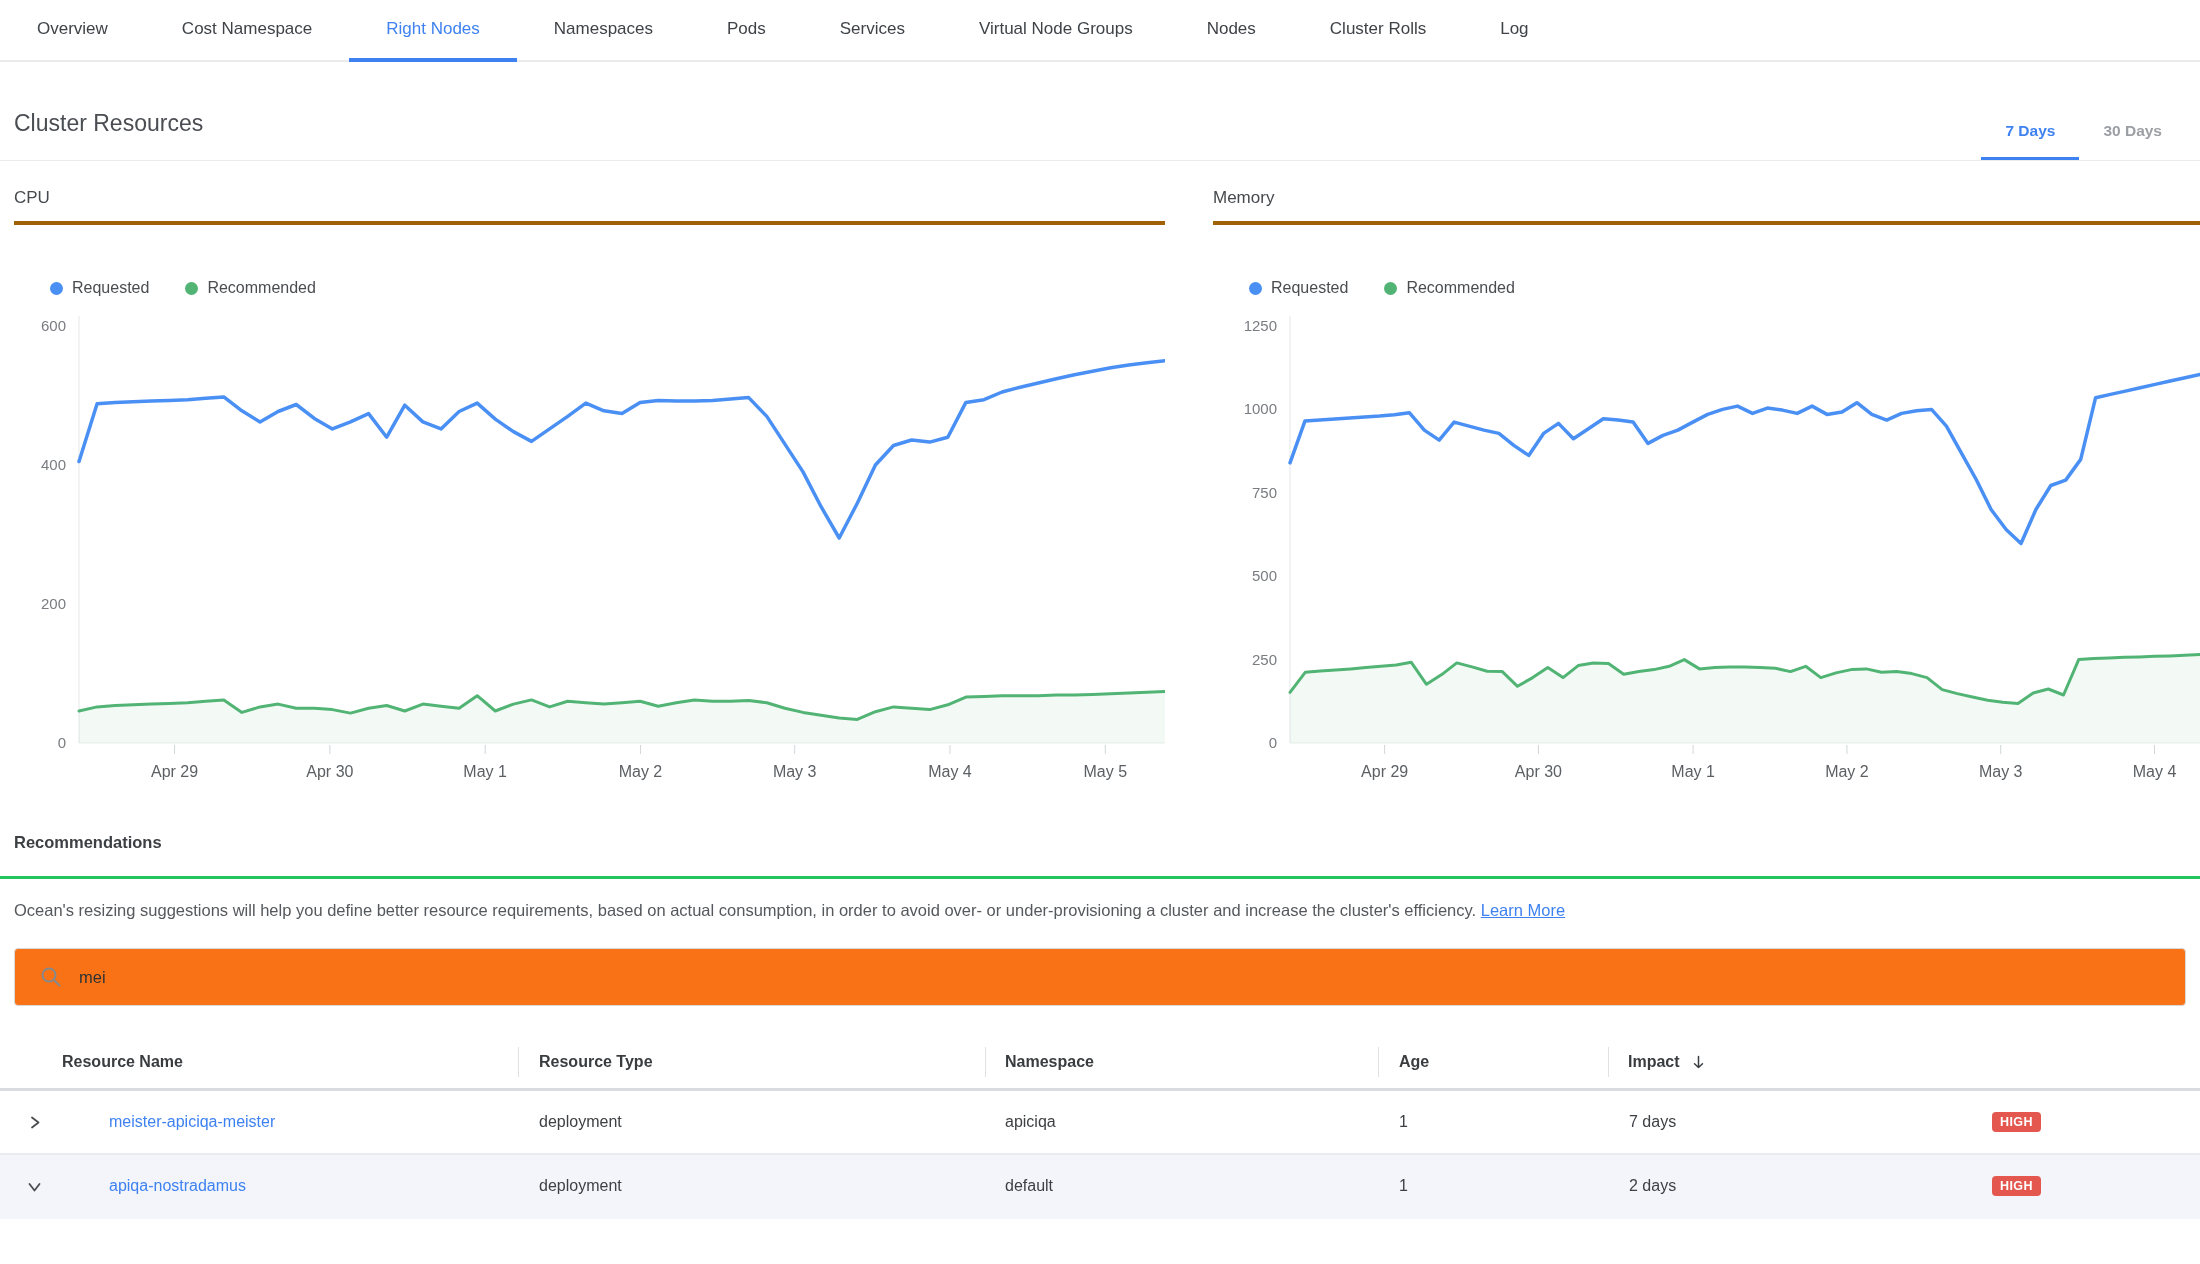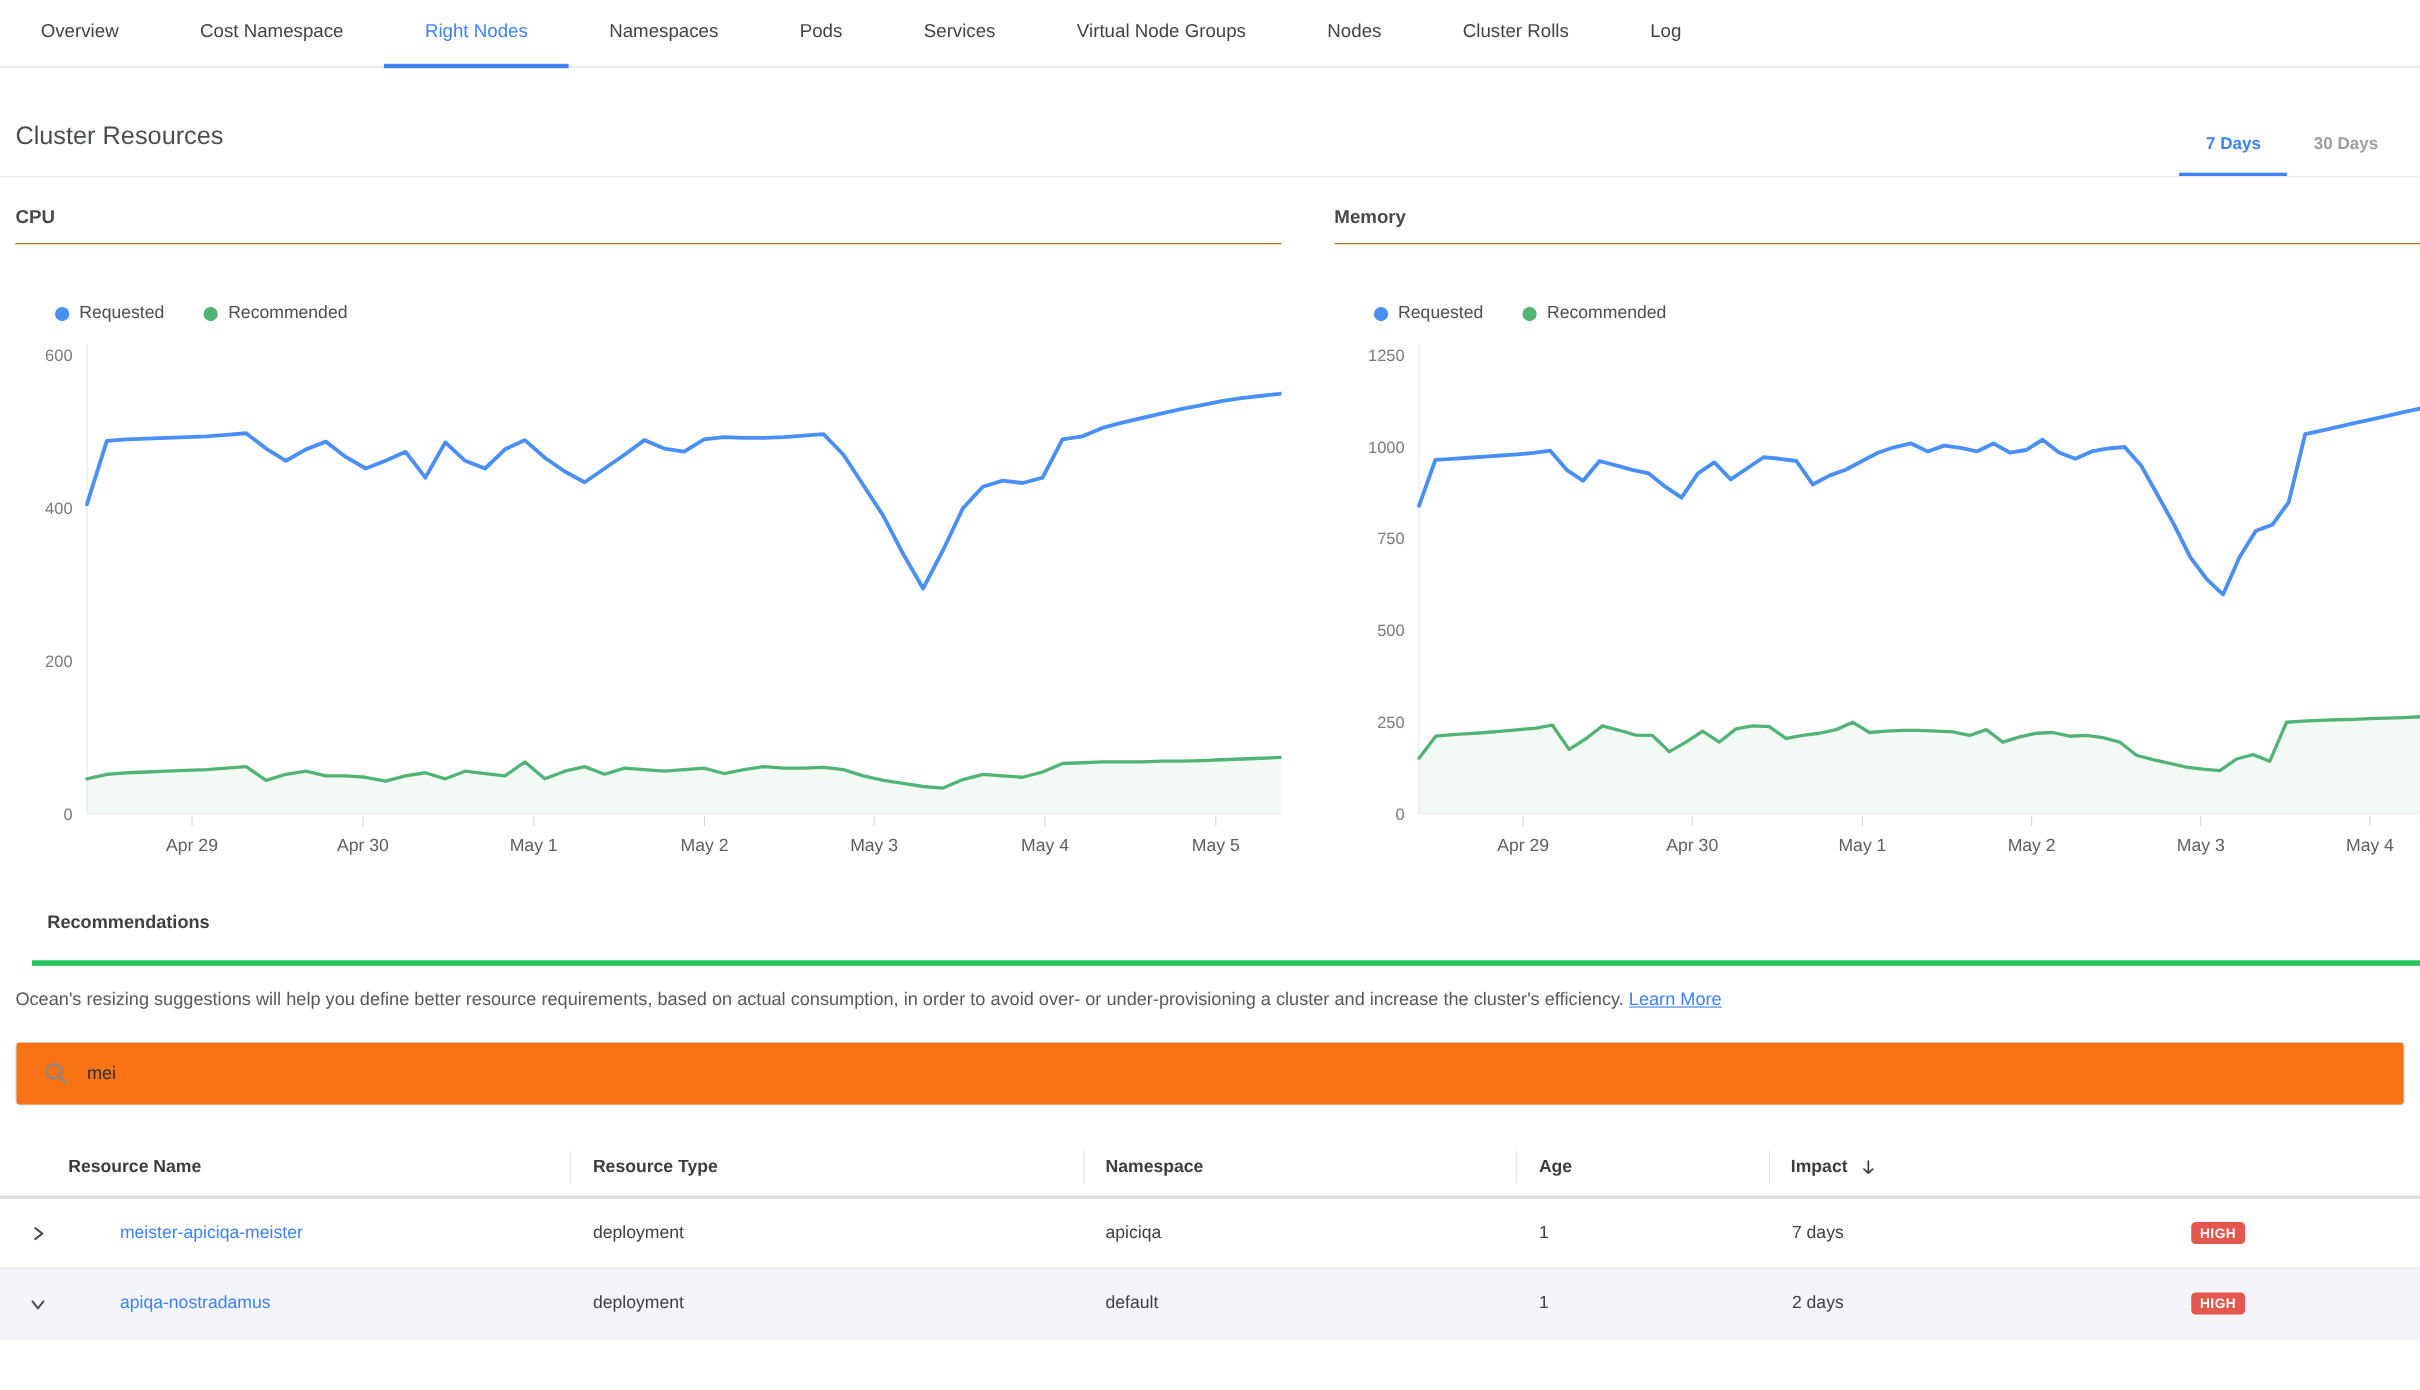--- a/index.html
+++ b/index.html
@@ -23,29 +23,29 @@
   .range-tab{
     height:56px;display:flex;align-items:center;padding:0 24px;font-size:15.5px;font-weight:700;
     color:#9b9fa4;cursor:pointer;border-bottom:3px solid transparent;box-sizing:border-box;
   }
   .range-tab.active{color:#3e82f1;border-bottom-color:#3e82f1;}
   
   .charts-row{display:flex;padding-left:14px;}
   .chart-panel{display:flex;flex-direction:column;}
   .chart-panel.cpu{width:1151px;margin-right:48px;flex:none;}
   .chart-panel.memory{flex:1;min-width:0;overflow:hidden;}
-  .chart-title{margin:0;padding:27px 0 13px;font-size:17px;font-weight:700;color:#46494d;border-bottom:1px solid #a16207;}
+  .chart-title{margin:0;padding:27px 0 13px;font-size:17px;font-weight:400;color:#46494d;border-bottom:4px solid #a16207;}
   .legend{display:flex;gap:36px;align-items:center;margin:54px 0 4px 36px;}
   .legend-item{display:flex;align-items:center;gap:9px;cursor:pointer;}
   .legend-dot{width:13px;height:13px;border-radius:50%;flex:none;}
   .legend-label{font-size:16px;color:#4a4d50;}
   .chart-body{height:480px;}
   .chart-body svg{display:block;}
   
-  .reco-header{margin-top:52px;padding:0 0 24px 14px;border-bottom:5px solid #22c55e;margin-left:29px;}
+  .reco-header{margin-top:52px;padding:0 0 24px 14px;border-bottom:3px solid #22c55e;}
   .reco-title{font-size:16.5px;font-weight:700;color:#3c3f43;}
   .reco-desc{margin:20px 14px 0;font-size:16.5px;color:#55585c;line-height:1.4;}
   .learn-more{color:#3e82f1;text-decoration:underline;cursor:pointer;}
   
   .search-box{
     margin:26px 14px 0;height:58px;border:1px solid #d7d9db;border-radius:4px;
     display:flex;align-items:center;padding:0 18px 0 24px;gap:14px;box-sizing:border-box;background:#f97316;
   }
   .search-box input{
     border:none;outline:none;flex:1;font-size:16.5px;color:#2f3235;

